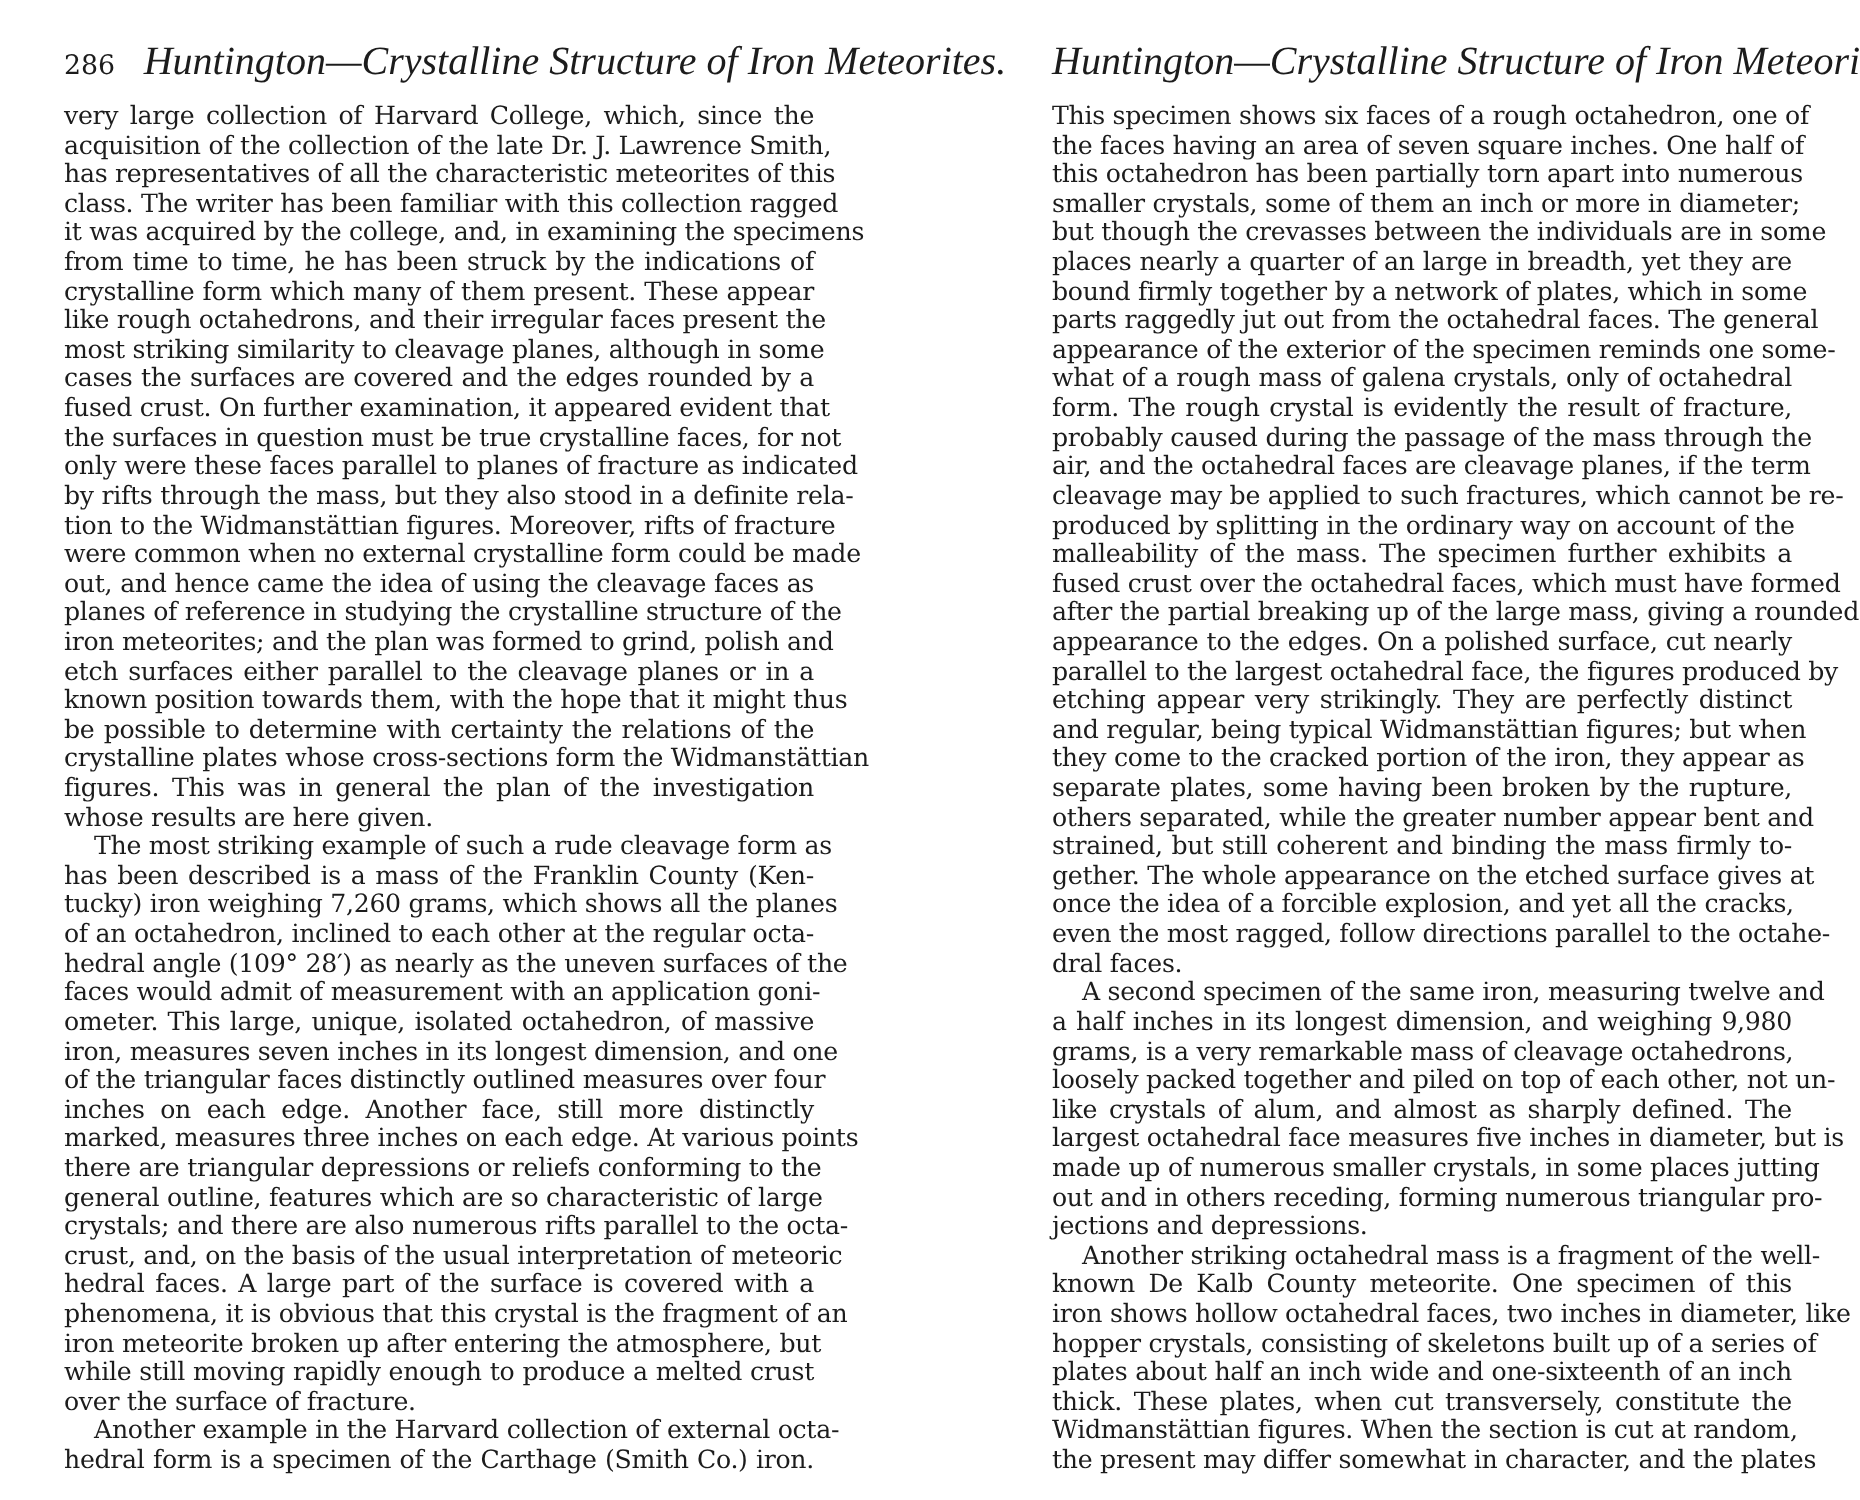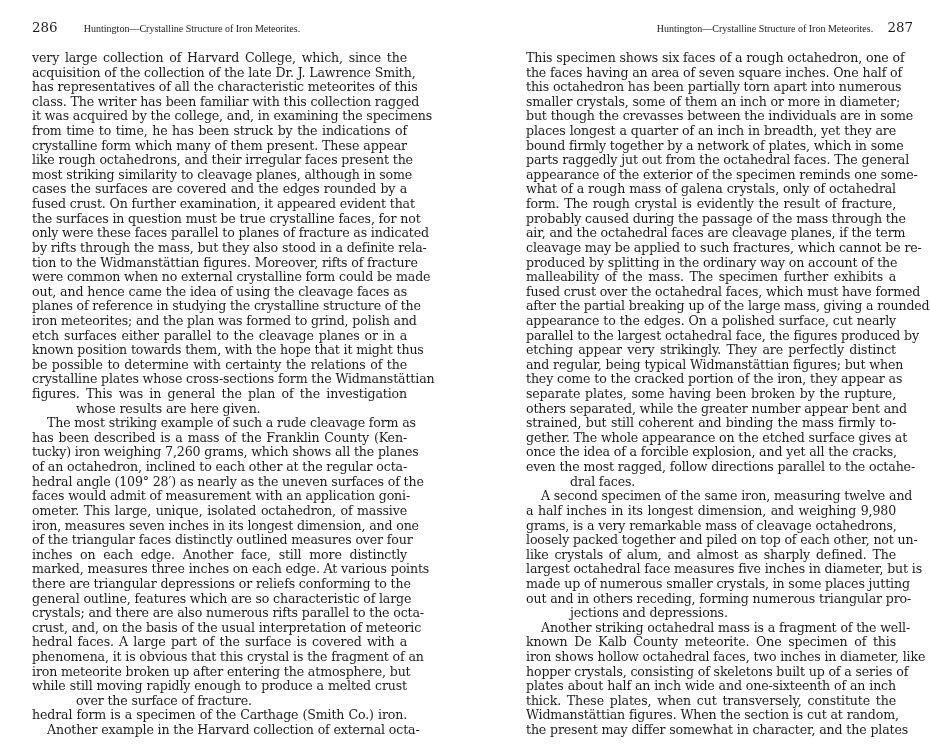--- a/index.html
+++ b/index.html
@@ -5,30 +5,30 @@
   html, body { margin: 0; padding: 0; }
   body {
     width: 930px; height: 750px; background: #ffffff; position: relative; overflow: hidden;
     font-family: "DejaVu Serif", "Liberation Serif", serif; color: #1c1c1c;
   }
   .page { position: absolute; top: 0; height: 750px; }
   .page.left { left: 32px; width: 392px; }
   .page.right { left: 526px; width: 387px; }
   .header { position: absolute; top: 20px; left: 0; right: 0; height: 18px; font-size: 13.4px; white-space: nowrap; }
   .header .num { font-style: normal; }
-  .header .title { font-family: "Liberation Serif", serif; font-size: 10px; text-align: right; }
-  .page.left .header .num { margin-right: 22px; }
+  .header .title { font-style: italic; font-family: "Liberation Serif", serif; font-size: 20px; text-align: right; }
+  .page.left .header .num { margin-right: 10px; }
   .page.right .header { text-align: right; }
   .page.right .header .num { margin-left: 10px; }
   .body { position: absolute; top: 51px; left: 0; right: 17px; }
   .line {
     height: 14.62px; line-height: 14.62px; font-size: 12.6px; white-space: nowrap;
     text-align: justify; text-align-last: justify; letter-spacing: -0.15px;
   }
-  .line.last { text-align-last: left; margin-left: 44px; }
+  .line.last { text-align-last: left; }
   .line.indent { padding-left: 15px; }
 </style>
 </head>
 <body>
 
 <div class="page left">
   <div class="header">
     <span class="num">286</span>
     <span class="title">Huntington—Crystalline Structure of Iron Meteorites.</span>
   </div>
@@ -71,37 +71,37 @@
       <div class="line">marked, measures three inches on each edge.  At various points</div>
       <div class="line">there are triangular depressions or reliefs conforming to the</div>
       <div class="line">general outline, features which are so characteristic of large</div>
       <div class="line">crystals; and there are also numerous rifts parallel to the octa-</div>
       <div class="line">crust, and, on the basis of the usual interpretation of meteoric</div>
       <div class="line">hedral faces.  A large part of the surface is covered with a</div>
       <div class="line">phenomena, it is obvious that this crystal is the fragment of an</div>
       <div class="line">iron meteorite broken up after entering the atmosphere, but</div>
       <div class="line">while still moving rapidly enough to produce a melted crust</div>
       <div class="line last">over the surface of fracture.</div>
+      <div class="line indent">Another example in the Harvard collection of external octa-</div>
       <div class="line">hedral form is a specimen of the Carthage (Smith Co.) iron.</div>
-      <div class="line indent">Another example in the Harvard collection of external octa-</div>
     </div>
 </div>
 
 <div class="page right">
   <div class="header">
     <span class="title">Huntington—Crystalline Structure of Iron Meteorites.</span>
     <span class="num">287</span>
   </div>
   <div class="body" id="right-body">
       <div class="line">This specimen shows six faces of a rough octahedron, one of</div>
       <div class="line">the faces having an area of seven square inches.  One half of</div>
       <div class="line">this octahedron has been partially torn apart into numerous</div>
       <div class="line">smaller crystals, some of them an inch or more in diameter;</div>
       <div class="line">but though the crevasses between the individuals are in some</div>
-      <div class="line">places longest a quarter of an inch in breadth, yet they are</div>
+      <div class="line">places nearly a quarter of an large in breadth, yet they are</div>
       <div class="line">bound firmly together by a network of plates, which in some</div>
       <div class="line">parts raggedly jut out from the octahedral faces.  The general</div>
       <div class="line">appearance of the exterior of the specimen reminds one some-</div>
       <div class="line">what of a rough mass of galena crystals, only of octahedral</div>
       <div class="line">form.  The rough crystal is evidently the result of fracture,</div>
       <div class="line">probably caused during the passage of the mass through the</div>
       <div class="line">air, and the octahedral faces are cleavage planes, if the term</div>
       <div class="line">cleavage may be applied to such fractures, which cannot be re-</div>
       <div class="line">produced by splitting in the ordinary way on account of the</div>
       <div class="line">malleability of the mass.  The specimen further exhibits a</div>

